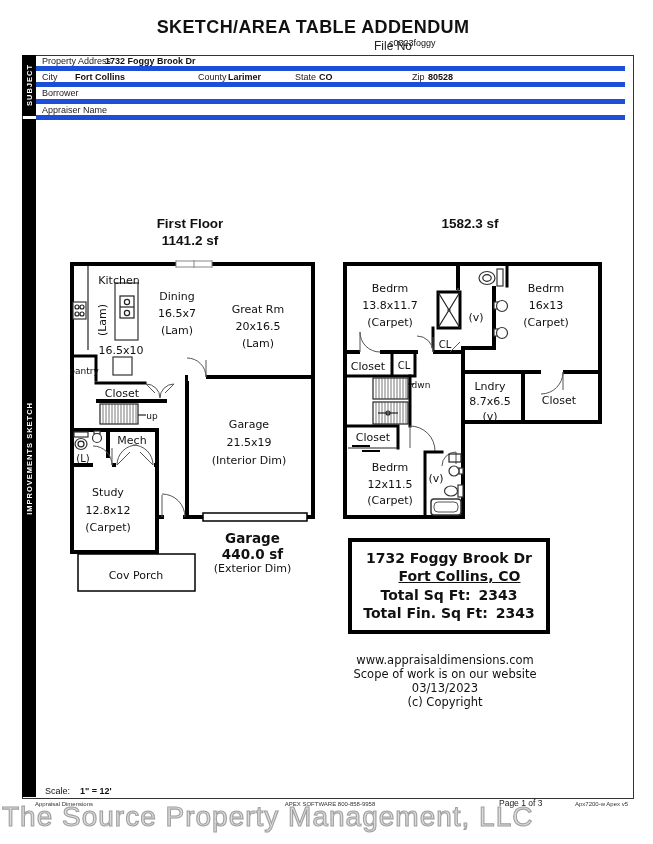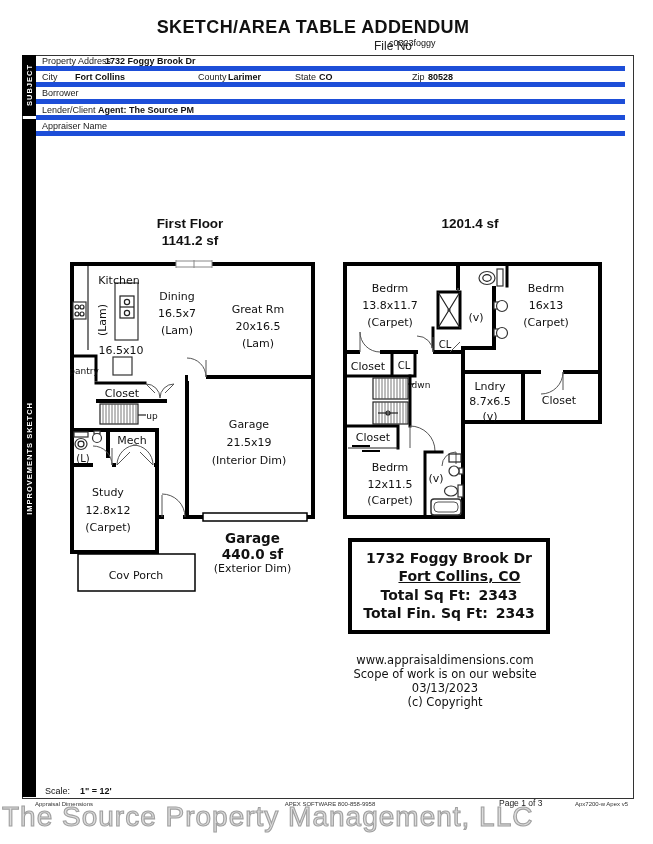--- a/index.html
+++ b/index.html
@@ -87,34 +87,30 @@
       <span class="val" style="left:192px">Larimer</span>
       <span class="lbl" style="left:259px">State</span>
       <span class="val" style="left:283px">CO</span>
       <span class="lbl" style="left:376px">Zip</span>
       <span class="val" style="left:392px">80528</span>
     </div>
     <div class="subj-row">
       <span class="lbl" style="left:6px">Borrower</span>
     </div>
     <div class="subj-row">
-      <span class="lbl" style="left:6px">Lender/Client</span>
-      <span class="val" style="left:62px">Agent: The Source PM</span>
-    </div>
-    <div class="subj-row">
       <span class="lbl" style="left:6px">Appraiser Name</span>
     </div>
   </div>
 
   <div class="abs plan-title" style="left:100px;top:216px">
     <div>First Floor</div>
     <div>1141.2 sf</div>
   </div>
   <div class="abs plan-title" style="left:380px;top:216px">
-    <div>1201.4 sf</div>
+    <div>1582.3 sf</div>
   </div>
 
   <svg class="abs" style="left:60px;top:258px" width="260" height="335" viewBox="0 0 260 335">
 
     <path class="wall" d="M12,6 H253 V259 H125 M102,259 H97 V294 H12 L12,6"></path>
 
     <g>
       <rect x="116" y="2" width="36" height="8" fill="#fff"></rect>
       <path class="gray" d="M116,3 H152 M116,9 H152 M116,2 V10 M134,2 V10 M152,2 V10"></path>
     </g>

